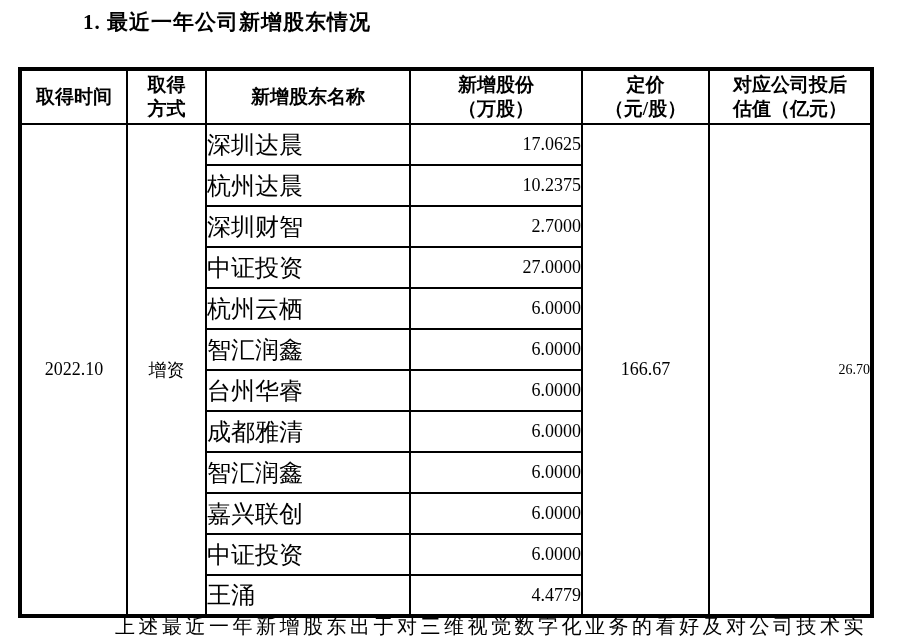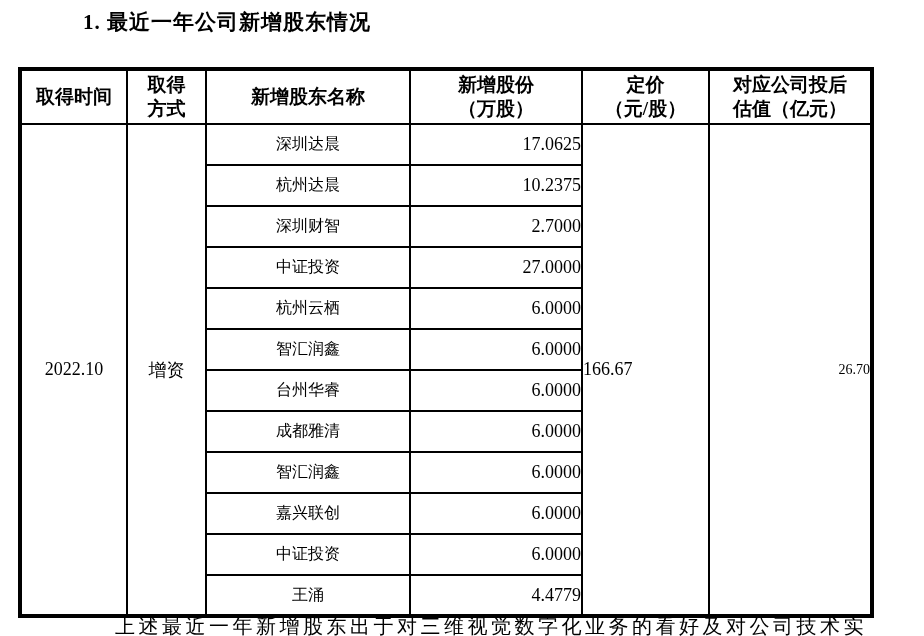--- a/index.html
+++ b/index.html
@@ -48,34 +48,34 @@
     vertical-align: middle;
     white-space: pre-line;
     line-height: 1.25;
   }
   td.c-time, td.c-method {
     font-size: 18px;
     text-align: center;
     vertical-align: middle;
   }
   td.c-name {
-    font-size: 16px;
-    text-align: center;
+    font-size: 24px;
+    text-align: left;
     vertical-align: middle;
   }
   td.c-shares {
     font-size: 18px;
     text-align: right;
     vertical-align: middle;
     padding-right: 10px;
     margin-top: 36px;
   }
   td.c-price {
     font-size: 18px;
-    text-align: left;
+    text-align: center;
     vertical-align: middle;
     padding-right: 12px;
   }
   td.c-valuation {
     font-size: 14px;
     text-align: right;
     vertical-align: middle;
     padding-right: 9px;
   }
   .footer-para {

